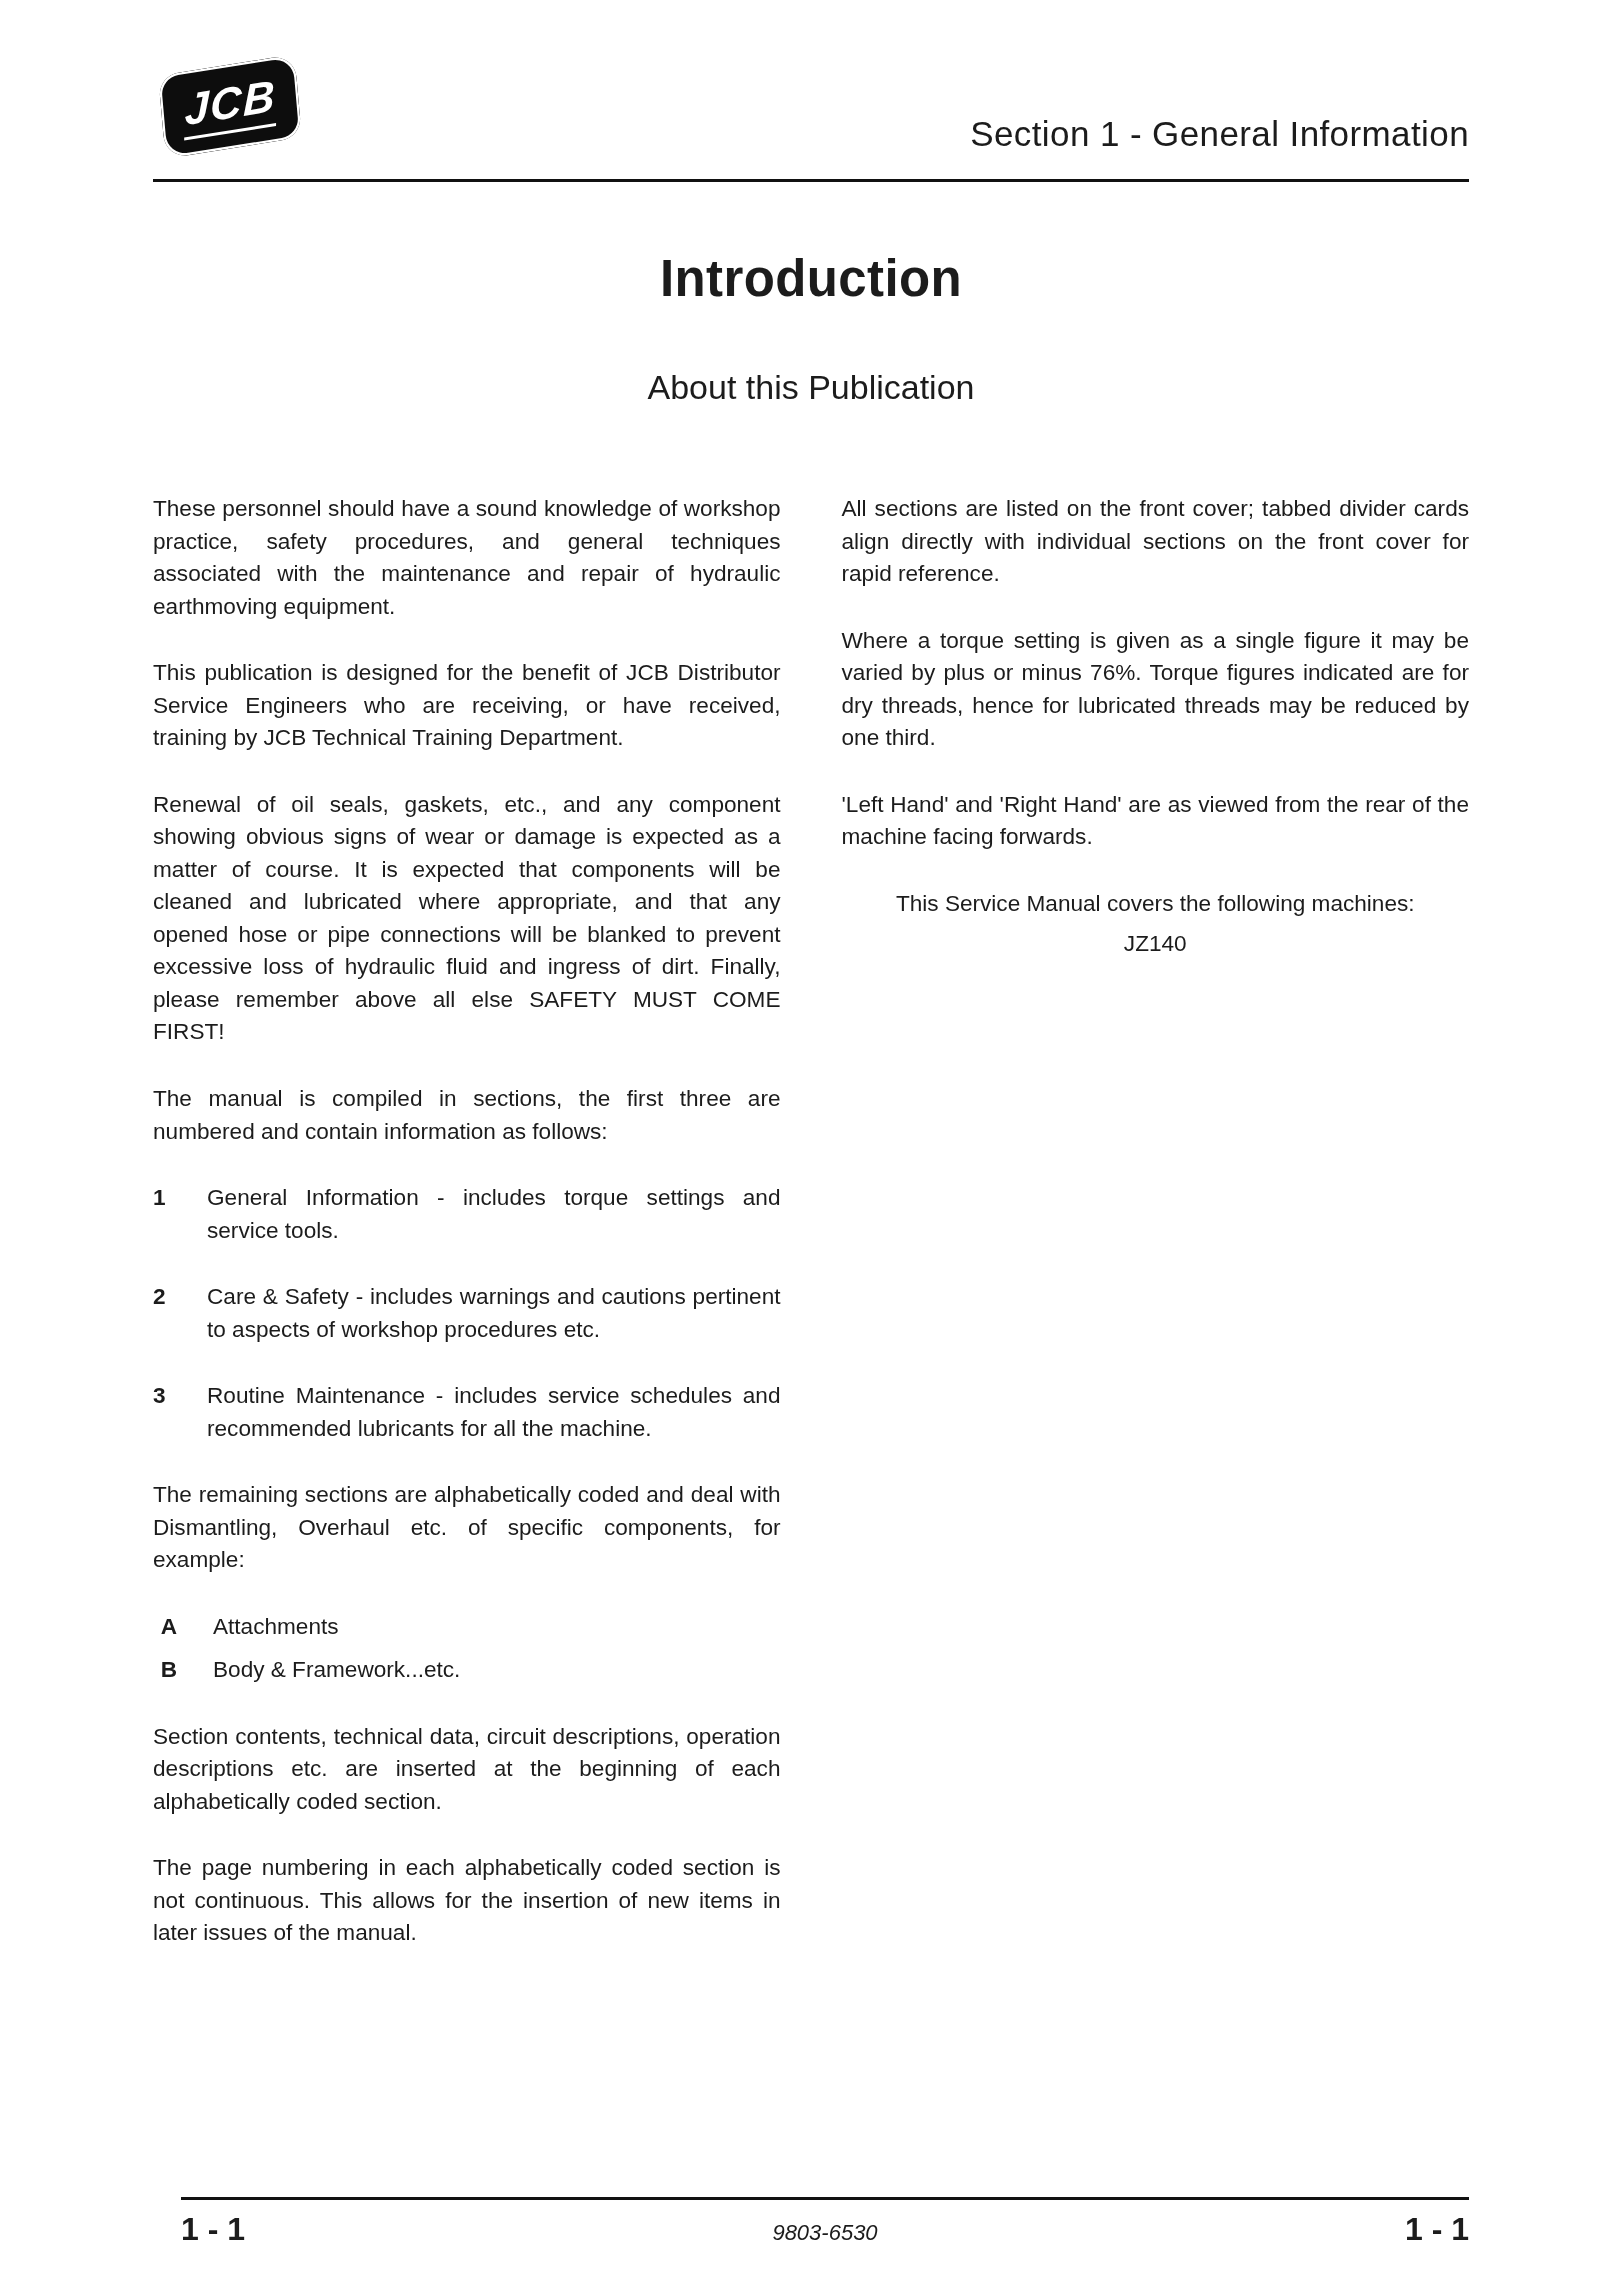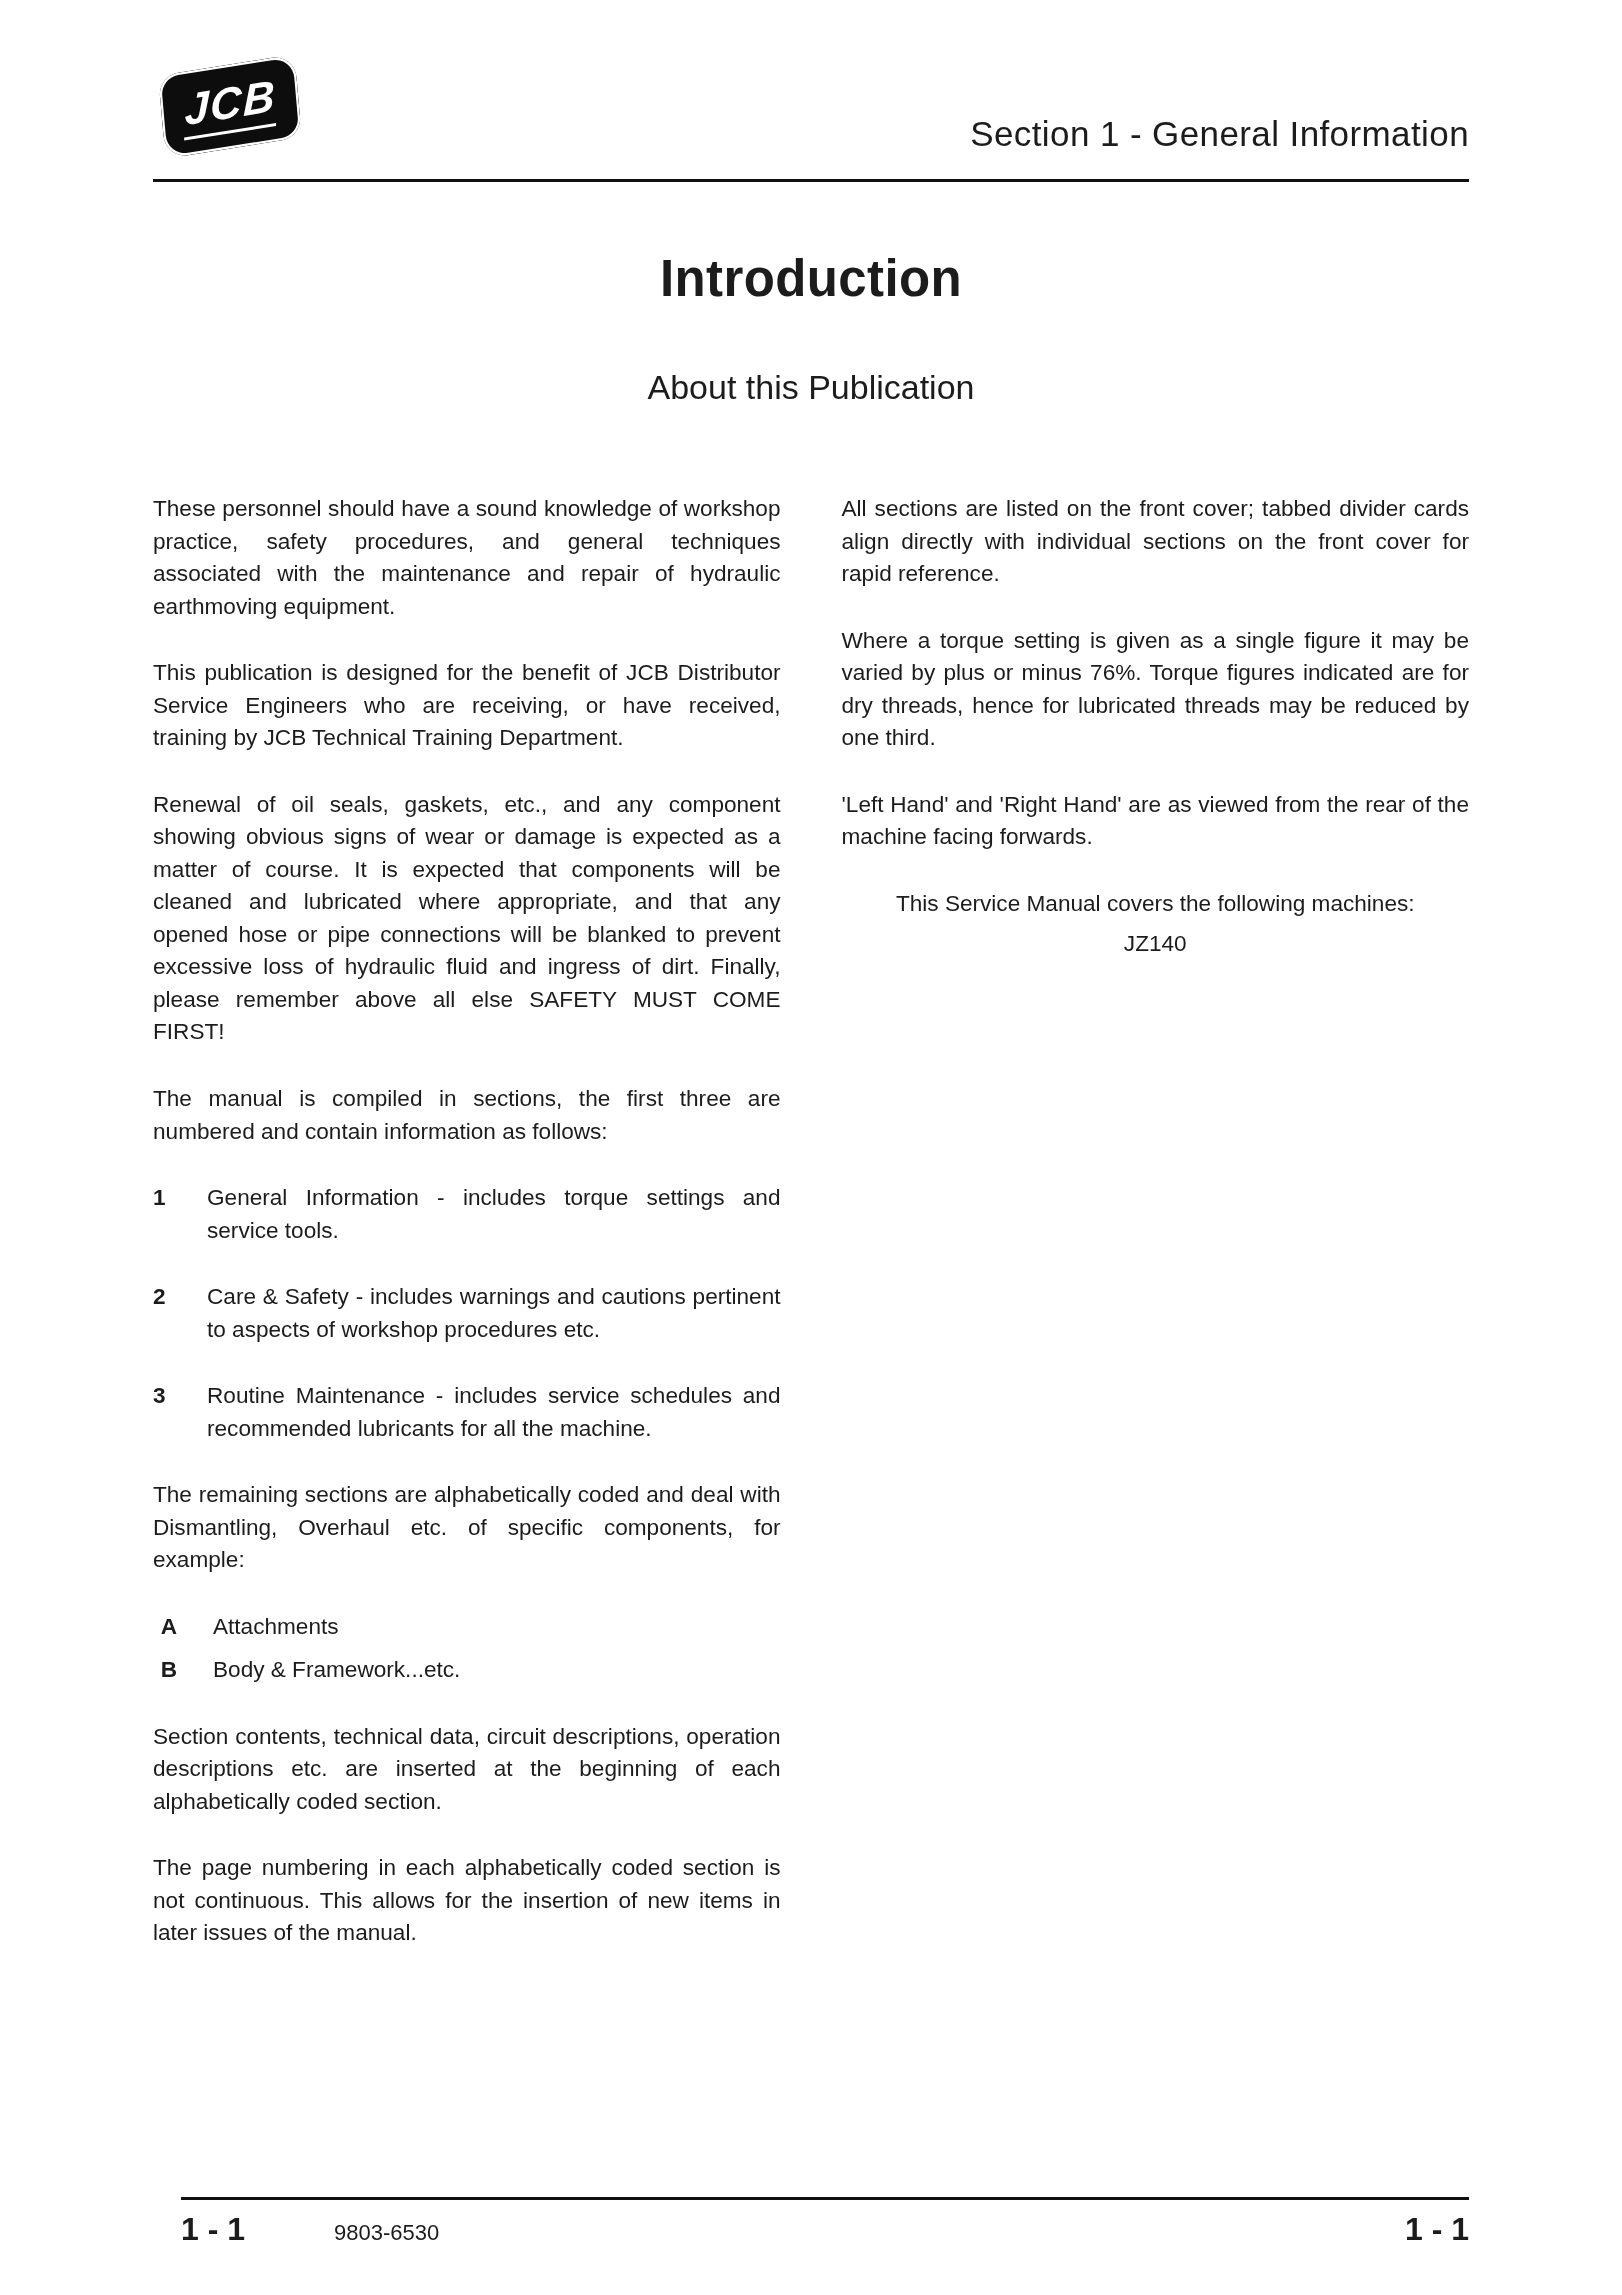--- a/index.html
+++ b/index.html
@@ -139,21 +139,23 @@
     justify-content: space-between;
   }
   .footer-page {
     font-size: 32px;
     font-weight: bold;
     width: 153px;
   }
   .footer-page.right { text-align: right; }
   .footer-doc {
     font-size: 22px;
+    text-align: center;
     flex: 1;
+    font-style: italic;
   }
 </style>
 </head>
 <body>
 
 <div class="page">
 
   <div class="header">
     <div class="logo-wrap">
       <div class="jcb-logo">

